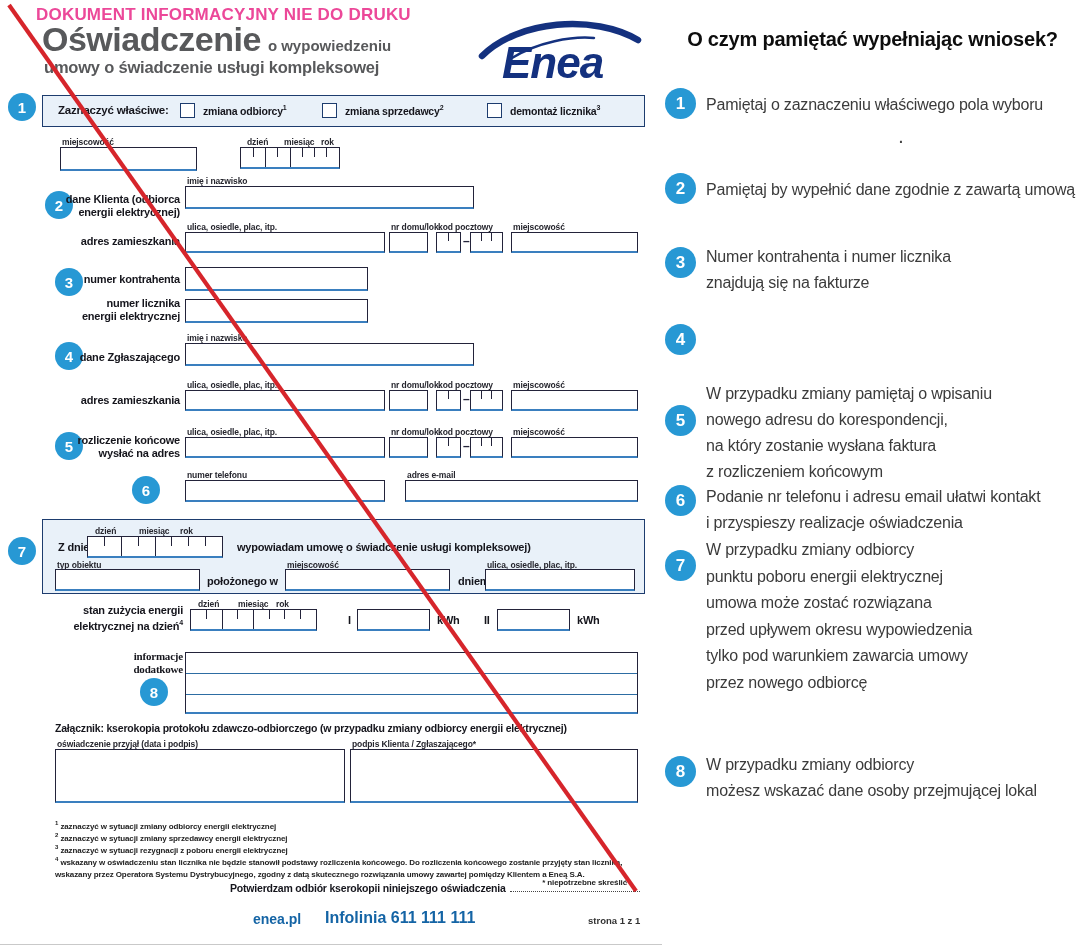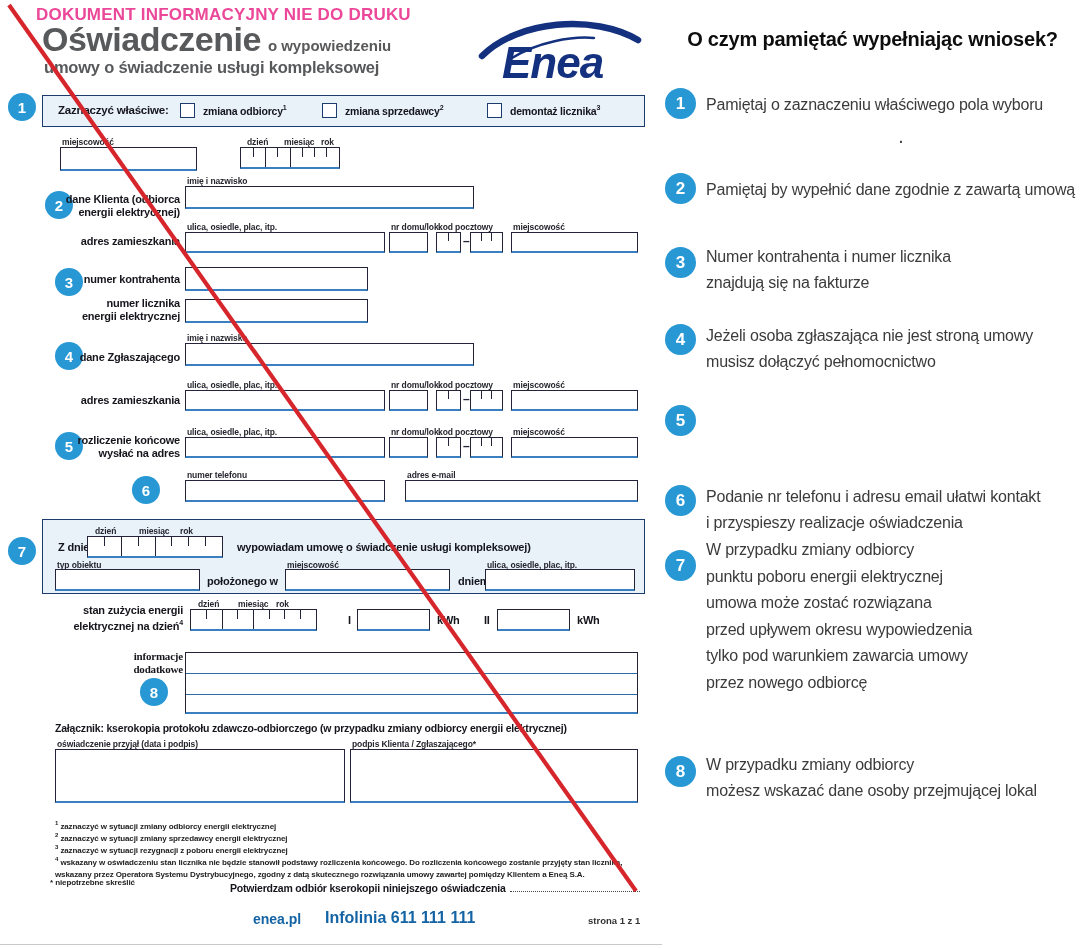--- a/index.html
+++ b/index.html
@@ -241,21 +241,21 @@
   <div class="abs attach" style="left:55px;top:722px;">Załącznik: kserokopia protokołu zdawczo-odbiorczego (w przypadku zmiany odbiorcy energii elektrycznej)</div>
   <span class="abs sl" style="left:57px;top:740px;">oświadczenie przyjął (data i podpis)</span>
   <div class="abs fbox" style="left:55px;top:749px;width:290px;height:54px;"></div>
   <span class="abs sl" style="left:352px;top:740px;">podpis Klienta / Zgłaszającego*</span>
   <div class="abs fbox" style="left:350px;top:749px;width:288px;height:54px;"></div>
 
   <div class="abs fn" style="left:55px;top:817px;width:588px;"><sup>1</sup> <span>zaznaczyć w sytuacji zmiany odbiorcy energii elektrycznej</span></div>
   <div class="abs fn" style="left:55px;top:829px;width:588px;"><sup>2</sup> <span>zaznaczyć w sytuacji zmiany sprzedawcy energii elektrycznej</span></div>
   <div class="abs fn" style="left:55px;top:841px;width:588px;"><sup>3</sup> <span>zaznaczyć w sytuacji rezygnacji z poboru energii elektrycznej</span></div>
   <div class="abs fn" style="left:55px;top:853px;width:588px;"><sup>4</sup> <span>wskazany w oświadczeniu stan licznika nie będzie stanowił podstawy rozliczenia końcowego. Do rozliczenia końcowego zostanie przyjęty stan licznika, wskazany przez Operatora Systemu Dystrybucyjnego, zgodny z datą skutecznego rozwiązania umowy zawartej pomiędzy Klientem a Eneą S.A.</span></div>
-  <div class="abs fn" style="left:50px;top:877px;width:588px;"><span>*</span> <span>niepotrzebne skreślić</span></div>
+  <div class="abs fn" style="left:39px;top:877px;width:588px;text-align:right;"><span>*</span> <span>niepotrzebne skreślić</span></div>
 
   <div class="abs" style="left:230px;top:882px;width:410px;display:flex;align-items:flex-end;">
     <span class="confirm">Potwierdzam odbiór kserokopii niniejszego oświadczenia</span>
     <span class="dotfill"></span>
   </div>
 
   <span class="abs weblink" style="left:253px;top:911px;">enea.pl</span>
   <span class="abs infoline" style="left:325px;top:909px;">Infolinia 611 111 111</span>
   <span class="abs pageno" style="left:588px;top:915px;">strona 1 z 1</span>
   <div class="abs page-edge" style="left:0;top:944px;width:662px;"></div>
@@ -271,24 +271,26 @@
   <div class="abs tip-note" style="left:899px;top:130px;">.</div>
 
   <div class="abs badge l" style="left:665px;top:173px;">2</div>
   <div class="abs tip-text" style="left:706px;top:177px;width:370px;">Pamiętaj by wypełnić dane zgodnie z zawartą umową</div>
 
   <div class="abs badge l" style="left:665px;top:247px;">3</div>
   <div class="abs tip-text" style="left:706px;top:244px;width:370px;">Numer kontrahenta i numer licznika
 znajdują się na fakturze</div>
 
   <div class="abs badge l" style="left:665px;top:324px;">4</div>
-  <div class="abs tip-text" style="left:706px;top:323px;width:370px;">Jeżeli osoba zgłaszająca nie jest stroną umowy
-musisz dołączyć pełnomocnictwo</div>
 
   <div class="abs badge l" style="left:665px;top:405px;">5</div>
+  <div class="abs tip-text" style="left:706px;top:381px;width:370px;">W przypadku zmiany pamiętaj o wpisaniu
+nowego adresu do korespondencji,
+na który zostanie wysłana faktura
+z rozliczeniem końcowym</div>
 
   <div class="abs badge l" style="left:665px;top:485px;">6</div>
   <div class="abs tip-text" style="left:706px;top:484px;width:380px;">Podanie nr telefonu i adresu email ułatwi kontakt
 i przyspieszy realizacje oświadczenia</div>
 
   <div class="abs badge l" style="left:665px;top:550px;">7</div>
   <div class="abs tip-text" style="left:706px;top:537px;width:370px;line-height:26.5px;">W przypadku zmiany odbiorcy
 punktu poboru energii elektrycznej
 umowa może zostać rozwiązana
 przed upływem okresu wypowiedzenia

